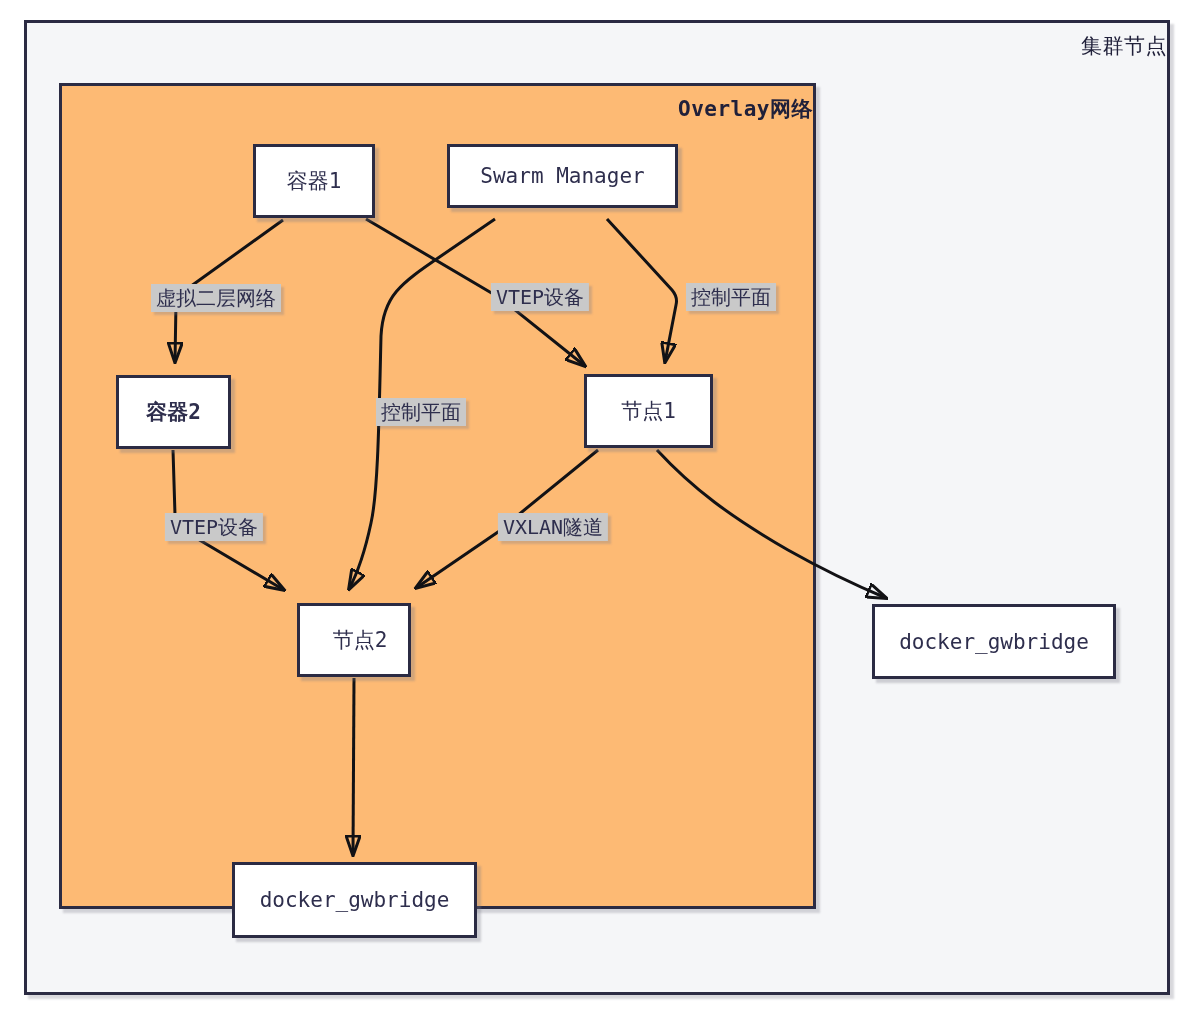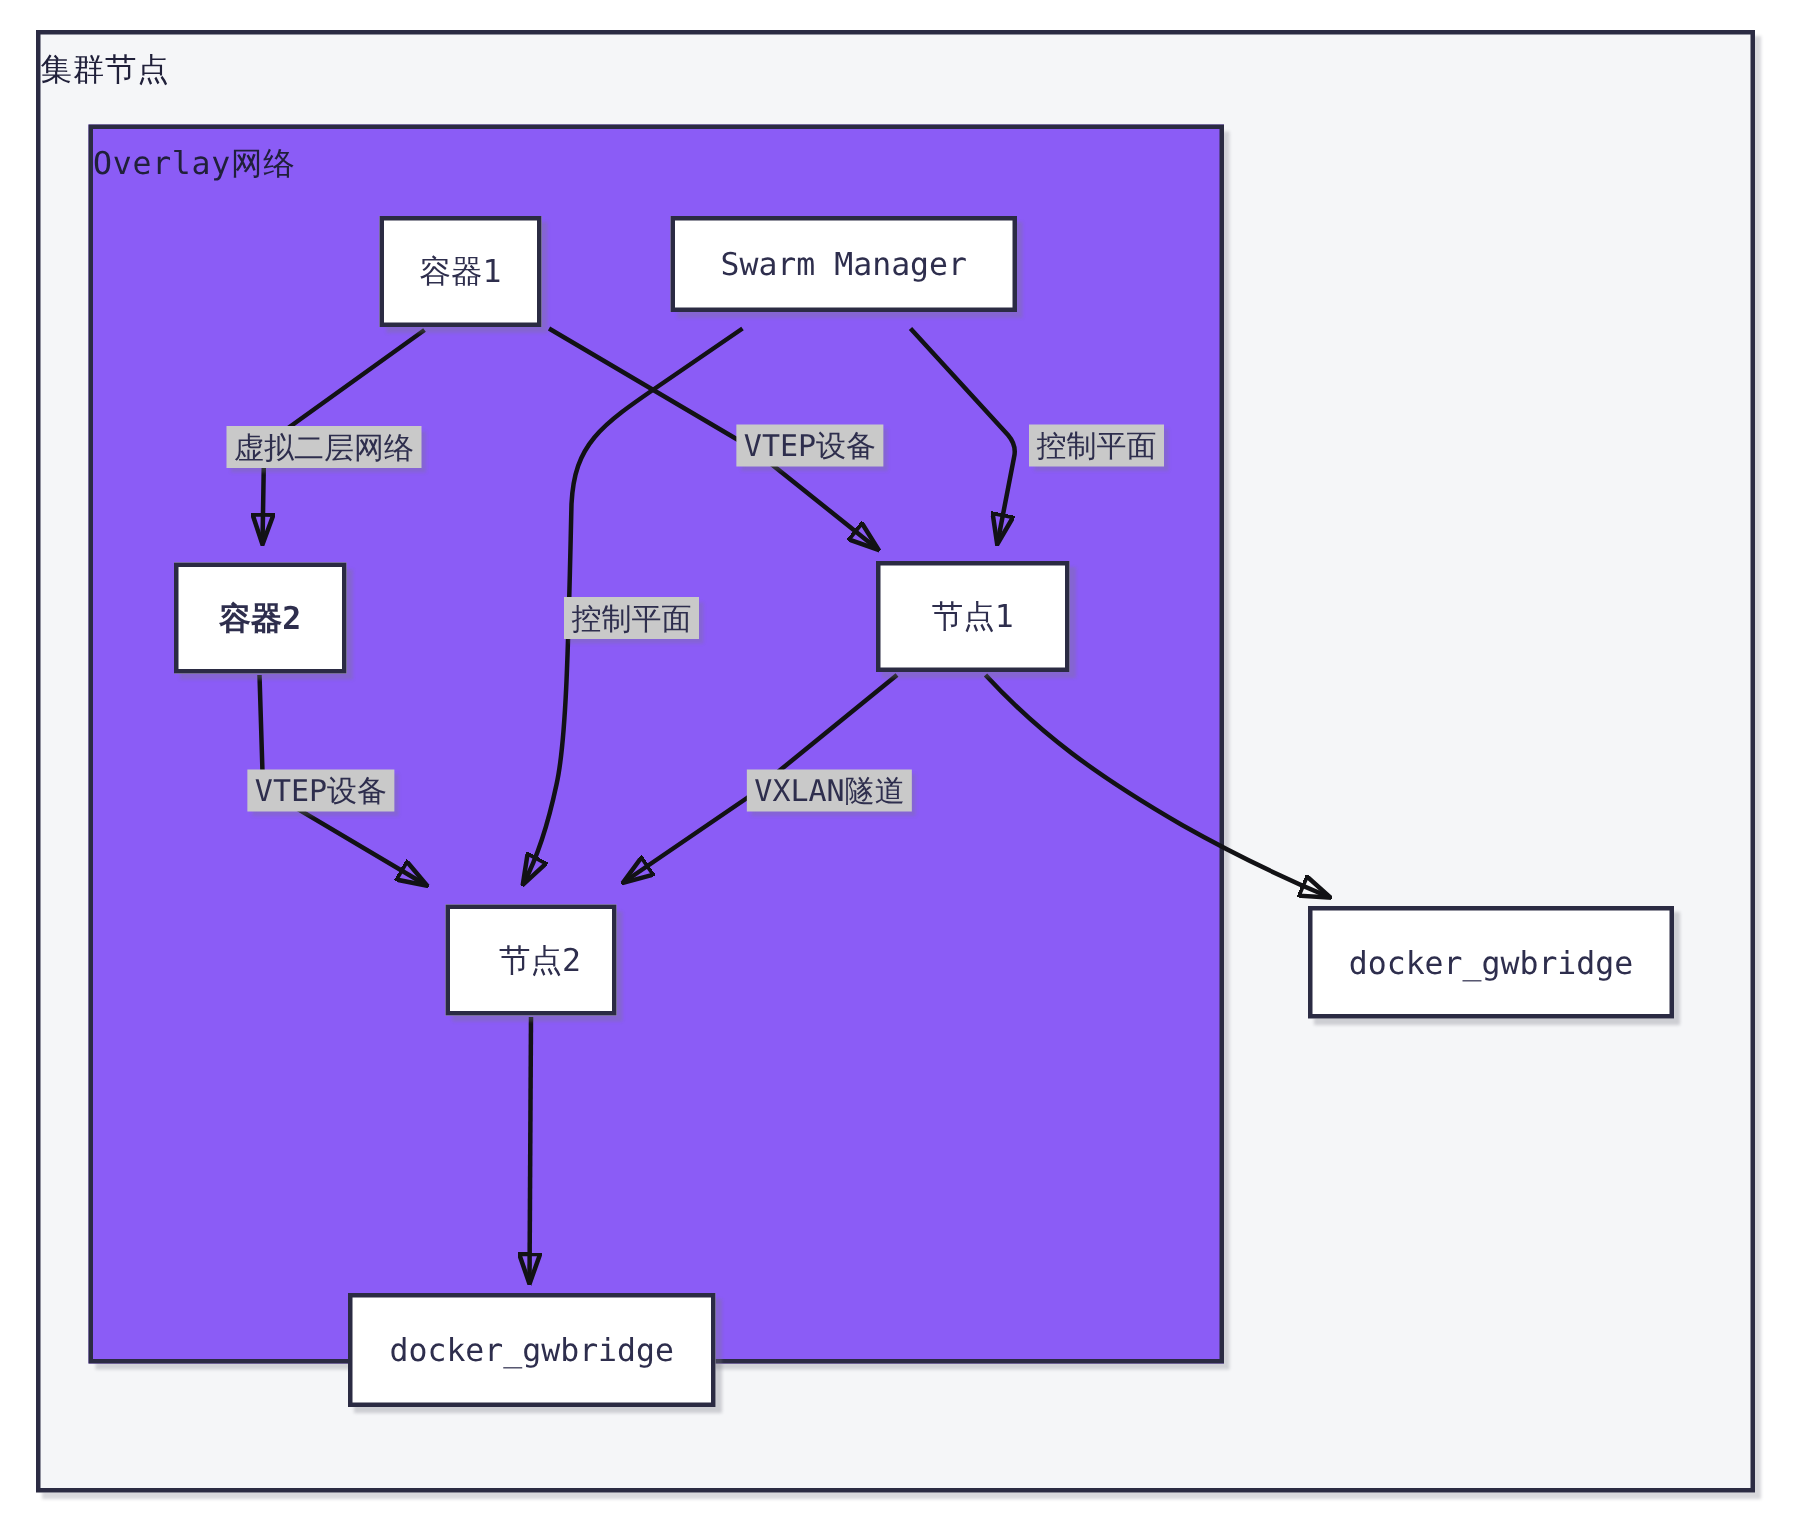--- a/index.html
+++ b/index.html
@@ -9,39 +9,39 @@
   }
   .stage{position:absolute;left:0;top:0;width:1204px;height:1020px;}
 
   
   .container-box{
     position:absolute;box-sizing:border-box;
     border:3px solid #2b2b43;
     box-shadow:4px 4px 2px rgba(125,125,140,0.30);
   }
   #outer-box{left:24px;top:20px;width:1146px;height:975px;background:#f5f6f8;}
-  #inner-box{left:59px;top:83px;width:757px;height:826px;background:#8b5cf6;}
+  #inner-box{left:59px;top:83px;width:757px;height:826px;background:#fdba74;font-weight:bold;}
   .container-title{
-    position:absolute;left:0;right:0;top:9px;text-align:left;
+    position:absolute;left:0;right:0;top:9px;text-align:right;
     font-size:21px;color:#20203a;letter-spacing:0.5px;
   }
 
   
   svg.edges{position:absolute;left:0;top:0;z-index:3;}
   svg.edges path{stroke:#121215;stroke-width:3;fill:none;}
 
   
   .node{
     position:absolute;box-sizing:border-box;z-index:4;
     display:flex;align-items:center;justify-content:center;
     background:#ffffff;border:3px solid #2b2b43;
     box-shadow:4px 4px 2px rgba(120,120,135,0.32);
     font-size:21px;color:#2e2e4d;white-space:nowrap;
   }
-  #n-container1{left:253px;top:144px;width:108px;height:74px;}
+  #n-container1{left:253px;top:144px;width:122px;height:74px;}
   #n-swarm-manager{left:447px;top:144px;width:231px;height:64px;}
   #n-container2{left:116px;top:375px;width:115px;height:74px;font-weight:bold;}
   #n-node1{left:584px;top:374px;width:129px;height:74px;}
   #n-node2{left:297px;top:603px;width:114px;height:74px;padding-left:12px;}
   #n-gwbridge-right{left:872px;top:604px;width:244px;height:75px;}
   #n-gwbridge-bottom{left:232px;top:862px;width:245px;height:76px;}
 
   
   .edge-label{
     position:absolute;z-index:5;transform:translate(-50%,-50%);

